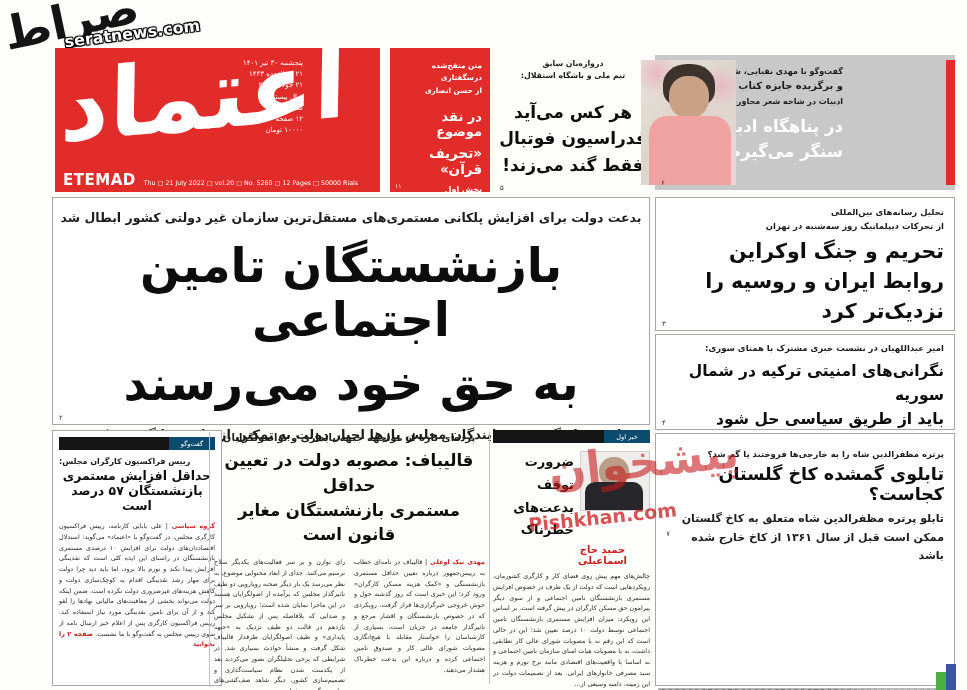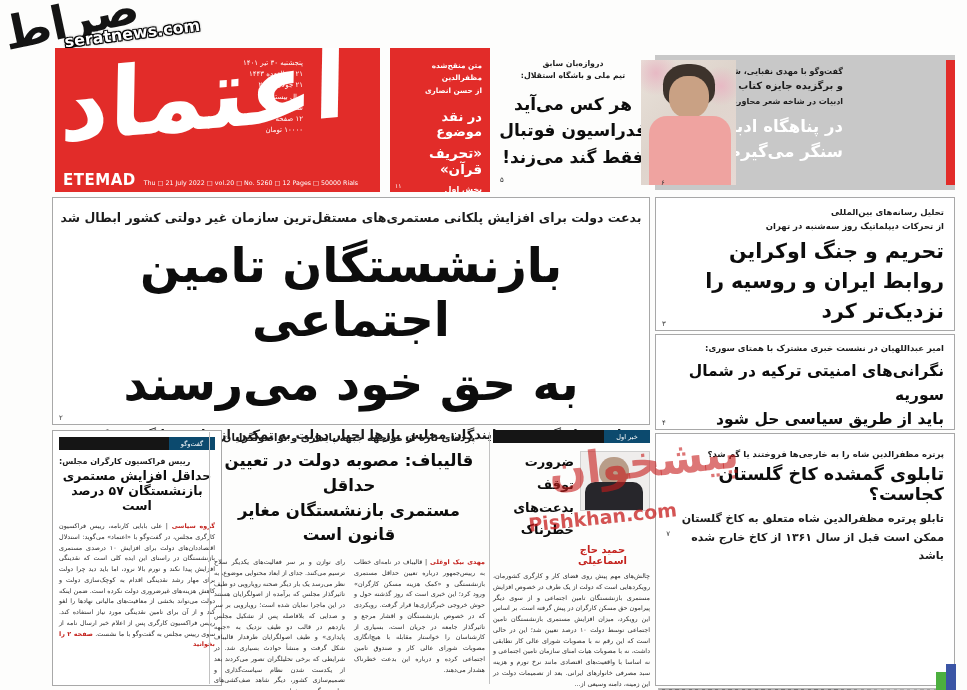--- a/index.html
+++ b/index.html
@@ -63,32 +63,32 @@
       <div>۱۲ صفحه</div>
       <div>۱۰۰۰۰ تومان</div>
     </div>
     <div class="abs mast-strip" style="left:8px;bottom:3px;right:6px;">
       <span style="font-size:15px;font-weight:bold;letter-spacing:.5px;">ETEMAD</span>
       <span style="font-size:6.3px;padding-bottom:3px;white-space:nowrap;">Thu □ 21 July 2022 □ vol.20 □ No. 5260 □ 12 Pages □ 50000 Rials</span>
     </div>
   </div>
 
   <div class="abs red-bg fa white" style="left:390px;top:48px;width:100px;height:144px;box-sizing:border-box;padding:12px 8px 4px 6px;text-align:right;">
-    <div style="font-size:7.3px;font-weight:bold;line-height:1.7;">متن منقح‌شده مظفرالدین</div>
+    <div style="font-size:7.3px;font-weight:bold;line-height:1.7;">متن منقح‌شده درسگفتاری</div>
     <div style="font-size:7.3px;font-weight:bold;line-height:1.7;">از حسن انصاری</div>
     <div style="font-size:13px;font-weight:bold;margin-top:12px;">در نقد موضوع</div>
     <div style="font-size:13.5px;font-weight:bold;margin-top:6px;">«تحریف قرآن»</div>
     <div style="font-size:8px;font-weight:bold;margin-top:8px;">بخش اول</div>
     <div class="abs white" style="left:5px;bottom:3px;font-size:6px;">۱۱</div>
   </div>
 
   <div class="abs fa" style="left:498px;top:58px;width:150px;text-align:center;">
     <div class="kicker" style="font-size:7.8px;line-height:1.6;">دروازه‌بان سابق</div>
     <div class="kicker" style="font-size:7.8px;line-height:1.6;">تیم ملی و باشگاه استقلال:</div>
-    <div class="title" style="font-size:17px;line-height:1.55;margin-top:8px;">هر کس می‌آید</div>
+    <div class="title" style="font-size:17px;line-height:1.55;margin-top:16px;">هر کس می‌آید</div>
     <div class="title" style="font-size:17px;line-height:1.55;">فدراسیون فوتبال</div>
     <div class="title" style="font-size:17px;line-height:1.55;">فقط گند می‌زند!</div>
     <div class="pagenum" style="left:2px;bottom:-14px;">۵</div>
   </div>
 
   <div class="abs" style="left:655px;top:55px;width:300px;height:135px;background:#c8c8c8;">
     <div class="abs fa" style="right:112px;top:10px;width:178px;text-align:right;">
       <div class="kicker" style="font-size:8px;line-height:1.65;">گفت‌وگو با مهدی نقبایی، شاعر</div>
       <div class="kicker" style="font-size:10px;line-height:1.65;">و برگزیده جایزه کتاب سال</div>
       <div class="kicker" style="font-size:8px;line-height:1.65;">ادبیات در شاخه شعر محاوره</div>

